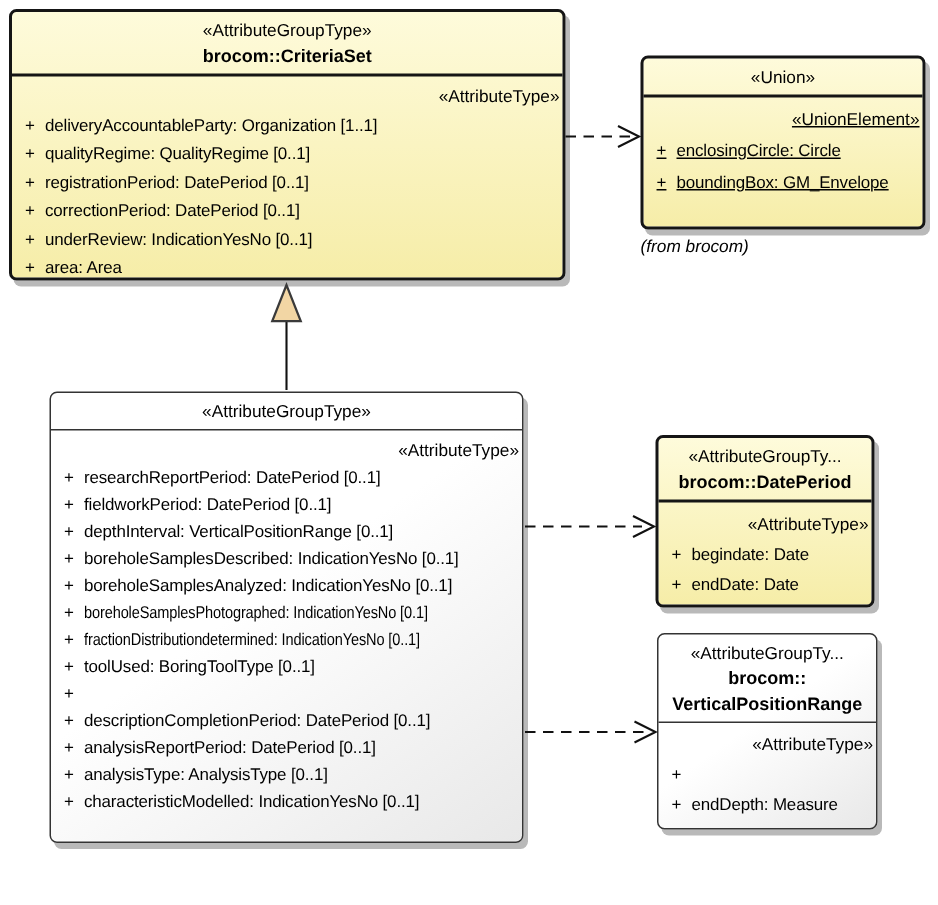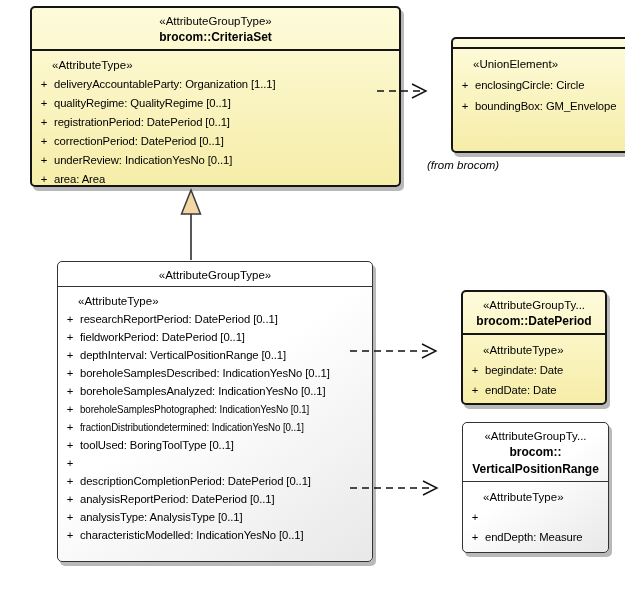--- a/index.html
+++ b/index.html
@@ -27,35 +27,35 @@
     border:1.5px solid var(--border-gray);
   }
   .box-header{
     text-align:center;padding:5px 4px 3px 4px;
   }
   .yellow .box-header{border-bottom:2px solid var(--border-dark);}
   .white  .box-header{border-bottom:1.5px solid var(--border-gray);}
   .stereotype{font-size:11.5px;line-height:16px;white-space:nowrap;}
   .box-title{font-size:12px;font-weight:bold;line-height:17px;white-space:nowrap;}
   .compartment{padding:5px 2px 2px 2px;}
-  .section-label{font-size:11.5px;padding-left:18px;white-space:nowrap;}
+  .section-label{font-size:11.5px;padding-left:18px;white-space:nowrap;text-align:right;}
   .attr-row{display:flex;align-items:baseline;white-space:nowrap;}
   .vis{flex:0 0 20px;text-align:center;font-size:11.3px;}
   .attr-text{font-size:11.3px;letter-spacing:-0.1px;white-space:nowrap;}
   .condensed{display:inline-block;transform:scaleX(0.86);transform-origin:left center;}
   .lh19 .attr-row,.lh19 .section-label{line-height:19px;}
   .lh18 .attr-row,.lh18 .section-label{line-height:18px;}
   .lh20 .attr-row,.lh20 .section-label{line-height:20px;}
-  .lh21 .attr-row,.lh21 .section-label{line-height:21px;}
+  .lh21 .attr-row,.lh21 .section-label{line-height:21px;text-decoration:underline;}
   #caption{
     position:absolute;left:427px;top:159px;width:190px;text-align:left;
     font-size:11.5px;font-style:italic;
   }
   #connector-layer{position:absolute;left:0;top:0;z-index:5;pointer-events:none;}
-  .uml-box{z-index:2;margin-left:24px;}
+  .uml-box{z-index:2;}
 </style>
 </head>
 <body>
 
 <div id="canvas">
 
   <svg id="connector-layer" width="625" height="603">
     <g>
       <line x1="377" y1="91" x2="420" y2="91" stroke="#111" stroke-width="1.4" stroke-dasharray="7 5"></line>
       <polyline points="412,84 426,91 412,98" fill="none" stroke="#111" stroke-width="1.4"></polyline>
@@ -105,20 +105,21 @@
           <div class="attr-row">
             <span class="vis">+</span>
             <span class="attr-text">area: Area</span>
           </div>
         </div>
     </div>
   </div>
 
   <div class="uml-box yellow lh21" style="left:427px;top:37px;width:190px;height:116px;">
     <div class="box-header">
+      <div class="stereotype">«Union»</div>
     </div>
     <div class="compartment">
       <div class="section-label">«UnionElement»</div>
       <div>
           <div class="attr-row">
             <span class="vis">+</span>
             <span class="attr-text">enclosingCircle: Circle</span>
           </div>
           <div class="attr-row">
             <span class="vis">+</span>

